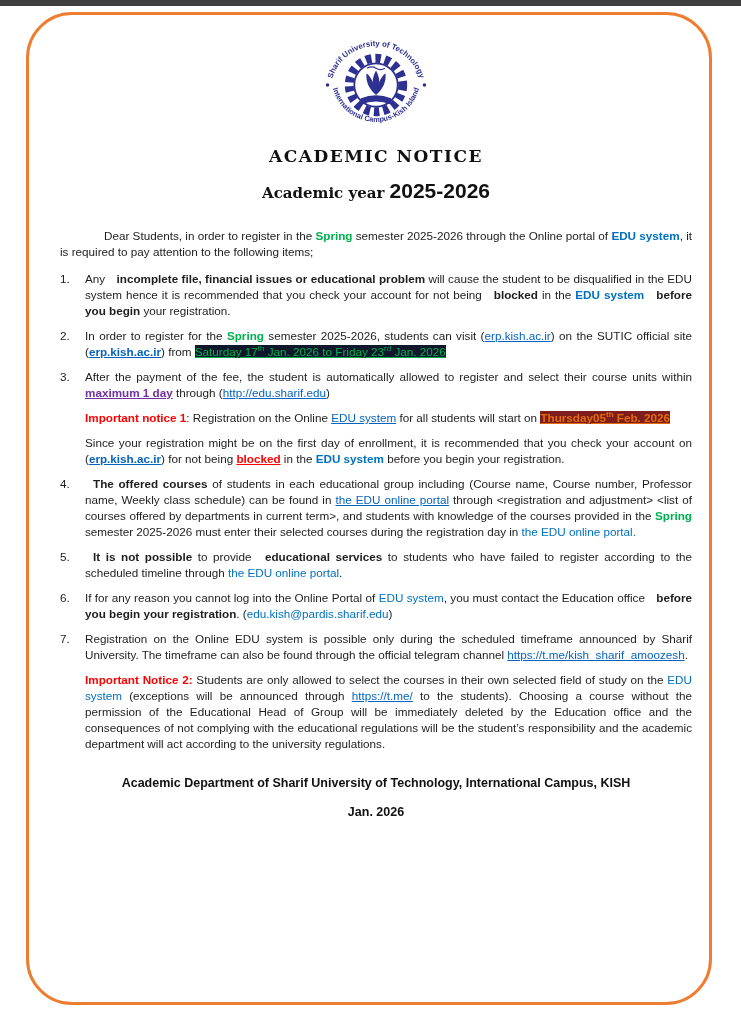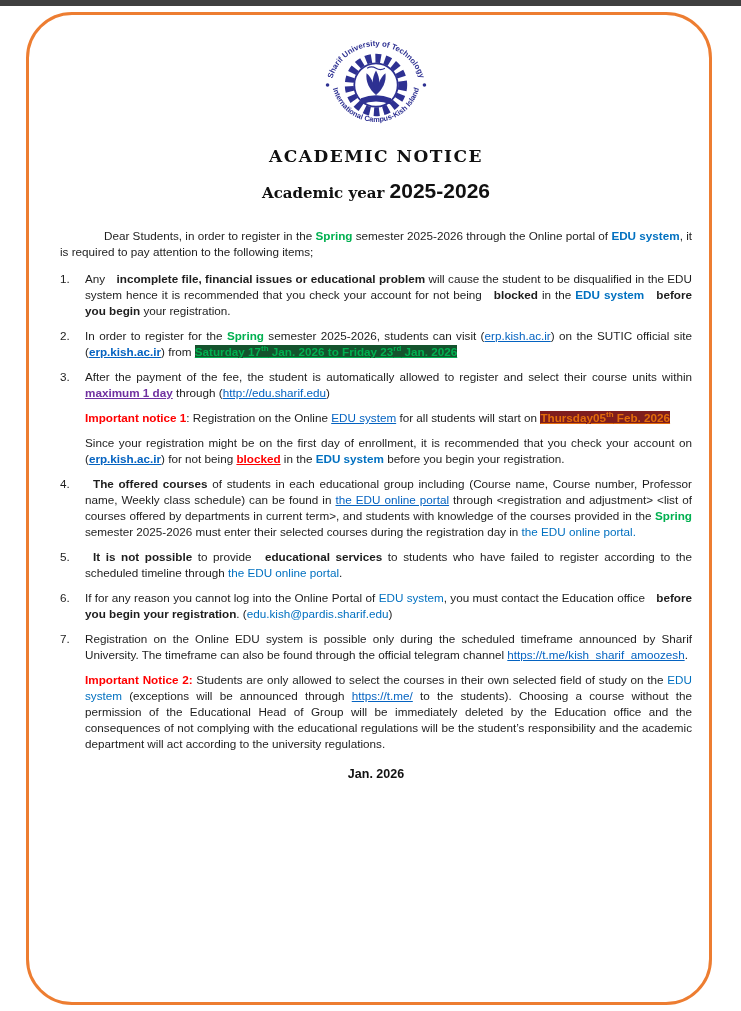--- a/index.html
+++ b/index.html
@@ -40,21 +40,21 @@
   .item .para:last-child{margin-bottom:0;}
   sup{font-size:8px;line-height:0;vertical-align:super;}
   
   .r-n{}
   .r-b{font-weight:bold;padding-left:8px;}
   .r-gb{color:#00B050;font-weight:bold;}
   .r-bb{color:#0070C0;font-weight:bold;}
   .r-bl{color:#0070C0;}
   .r-lk{color:#0563C1;text-decoration:underline;}
   .r-lkb{color:#0563C1;text-decoration:underline;font-weight:bold;}
-  .r-hg{background:#14532d;color:#00B050;font-weight:bold;text-decoration:underline;}
+  .r-hg{background:#0f172a;color:#00B050;font-weight:normal;text-decoration:underline;}
   .r-ho{background:#7f1d1d;color:#E36C0A;font-weight:bold;text-decoration:underline;}
   .r-rb{color:#FF0000;font-weight:bold;}
   .r-rbu{color:#FF0000;font-weight:bold;text-decoration:underline;}
   .r-pu{color:#7030A0;font-weight:bold;text-decoration:underline;}
   .sig{text-align:center;font-weight:bold;font-size:12.5px;margin-top:24px;color:#111;}
   .sig2{text-align:center;font-weight:bold;font-size:12.5px;margin-top:15px;color:#111;}
 </style>
 </head>
 <body>
 
@@ -137,15 +137,16 @@
       </div>
       <div class="item">
         <div class="item-num">7.</div>
         <div class="item-body">
           <div class="para"><span class="r-n">Registration on the Online EDU system is possible only during the scheduled timeframe announced by Sharif University. The timeframe can also be found through the official telegram channel </span><span class="r-lk">https://t.me/kish_sharif_amoozesh</span><span class="r-n">.</span></div>
           <div class="para"><span class="r-rb">Important Notice 2:</span><span class="r-n"> Students are only allowed to select the courses in their own selected field  of study on the </span><span class="r-bl">EDU system</span><span class="r-n"> (exceptions will be announced through </span><span class="r-lk">https://t.me/</span><span class="r-n">  to the students). Choosing a course without the permission of the Educational Head of Group will be immediately deleted by the Education office and the consequences of not complying with the educational regulations will be the student’s responsibility and the academic department will act according to the university regulations.</span></div>
         </div>
       </div>
     </div>
 
+  <div class="sig">Academic Department of Sharif University of Technology, International Campus, KISH</div>
   <div class="sig2">Jan. 2026</div>
 
 </div>
 
 </body></html>

